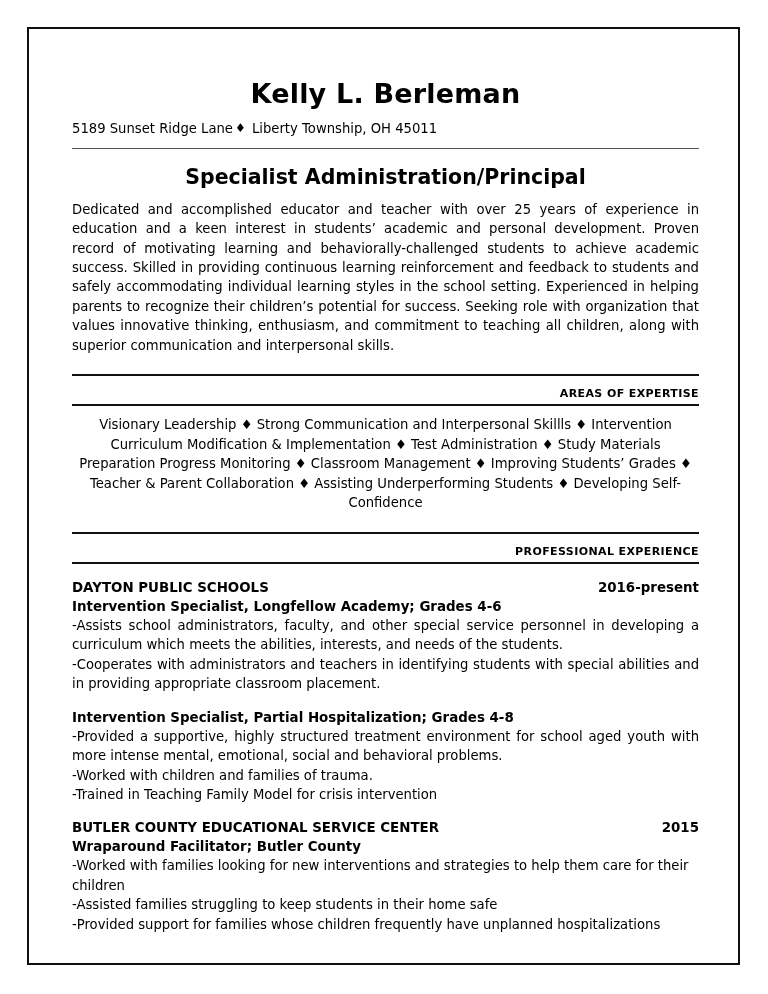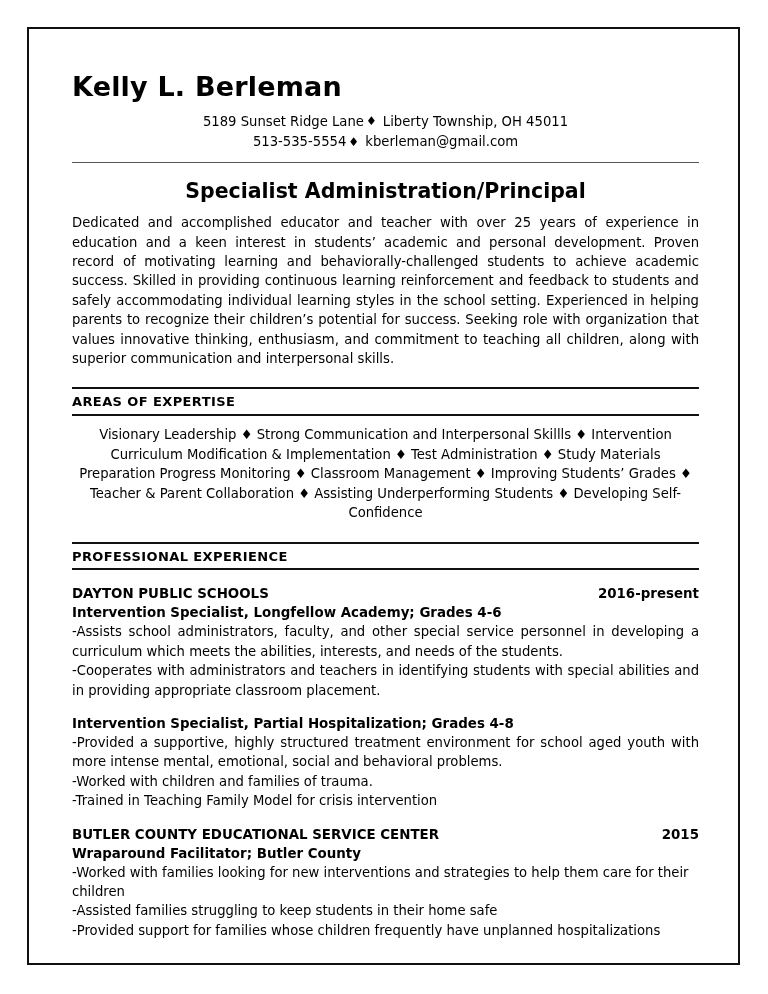--- a/index.html
+++ b/index.html
@@ -29,28 +29,28 @@
 
   #page-inner {
     position: absolute;
     left: 43px;
     top: 38px;
     width: 627px;
   }
 
   
   .cand-name {
+    text-align: center;
     font-size: 27px;
     font-weight: bold;
     letter-spacing: 0.2px;
     line-height: 1.1;
-    margin: 5px 0 10px 0;
+    margin: 12px 0 10px 0;
   }
   .contact-line {
-    text-align: center;
     font-size: 13.2px;
     line-height: 1.55;
     margin: 0;
   }
   .dia {
     font-size: 12px;
     padding: 0 2px;
     position: relative;
     top: -0.5px;
   }
@@ -81,25 +81,25 @@
     line-height: 1.47;
     text-align: justify;
     margin: 0;
   }
 
   
   .section-block {
     margin-top: 19px;
   }
   .section-heading {
-    text-align: left;
-    font-size: 13px;
+    text-align: right;
+    font-size: 11px;
     font-weight: bold;
     letter-spacing: 0.4px;
-    padding: 5px 0 4px 0;
+    padding: 11px 0 4px 0;
     line-height: 1.2;
   }
 
   
   .expertise {
     font-size: 13.2px;
     line-height: 1.48;
     text-align: center;
     margin: 9px 0 0 0;
     padding: 0 4px;
@@ -157,23 +157,20 @@
 <div id="page-frame">
   <div id="page-inner">
 
     <div>
       <div class="cand-name">Kelly L. Berleman</div>
 
       <div class="contact-line">
         <span>5189 Sunset Ridge Lane</span><span class="dia">♦</span> <span>Liberty Township, OH 45011</span>
       </div>
 
-      <div class="contact-line">
-        <span>513-535-5554</span><span class="dia">♦</span> <span>kberleman@gmail.com</span>
-      </div>
 
       <hr class="rule-thin">
     </div>
 
     <div class="role-title">Specialist Administration/Principal</div>
     <p class="summary">Dedicated and accomplished educator and teacher with over 25 years of experience in education and a keen interest in students’ academic and personal development. Proven record of motivating learning and behaviorally-challenged students to achieve academic success. Skilled in providing continuous learning reinforcement and feedback to students and safely accommodating individual learning styles in the school setting. Experienced in helping parents to recognize their children’s potential for success. Seeking role with organization that values innovative thinking, enthusiasm, and commitment to teaching all children, along with superior communication and interpersonal skills.</p>
 
     <div class="section-block">
       <hr class="rule-bold">
       <div class="section-heading">AREAS OF EXPERTISE</div>

